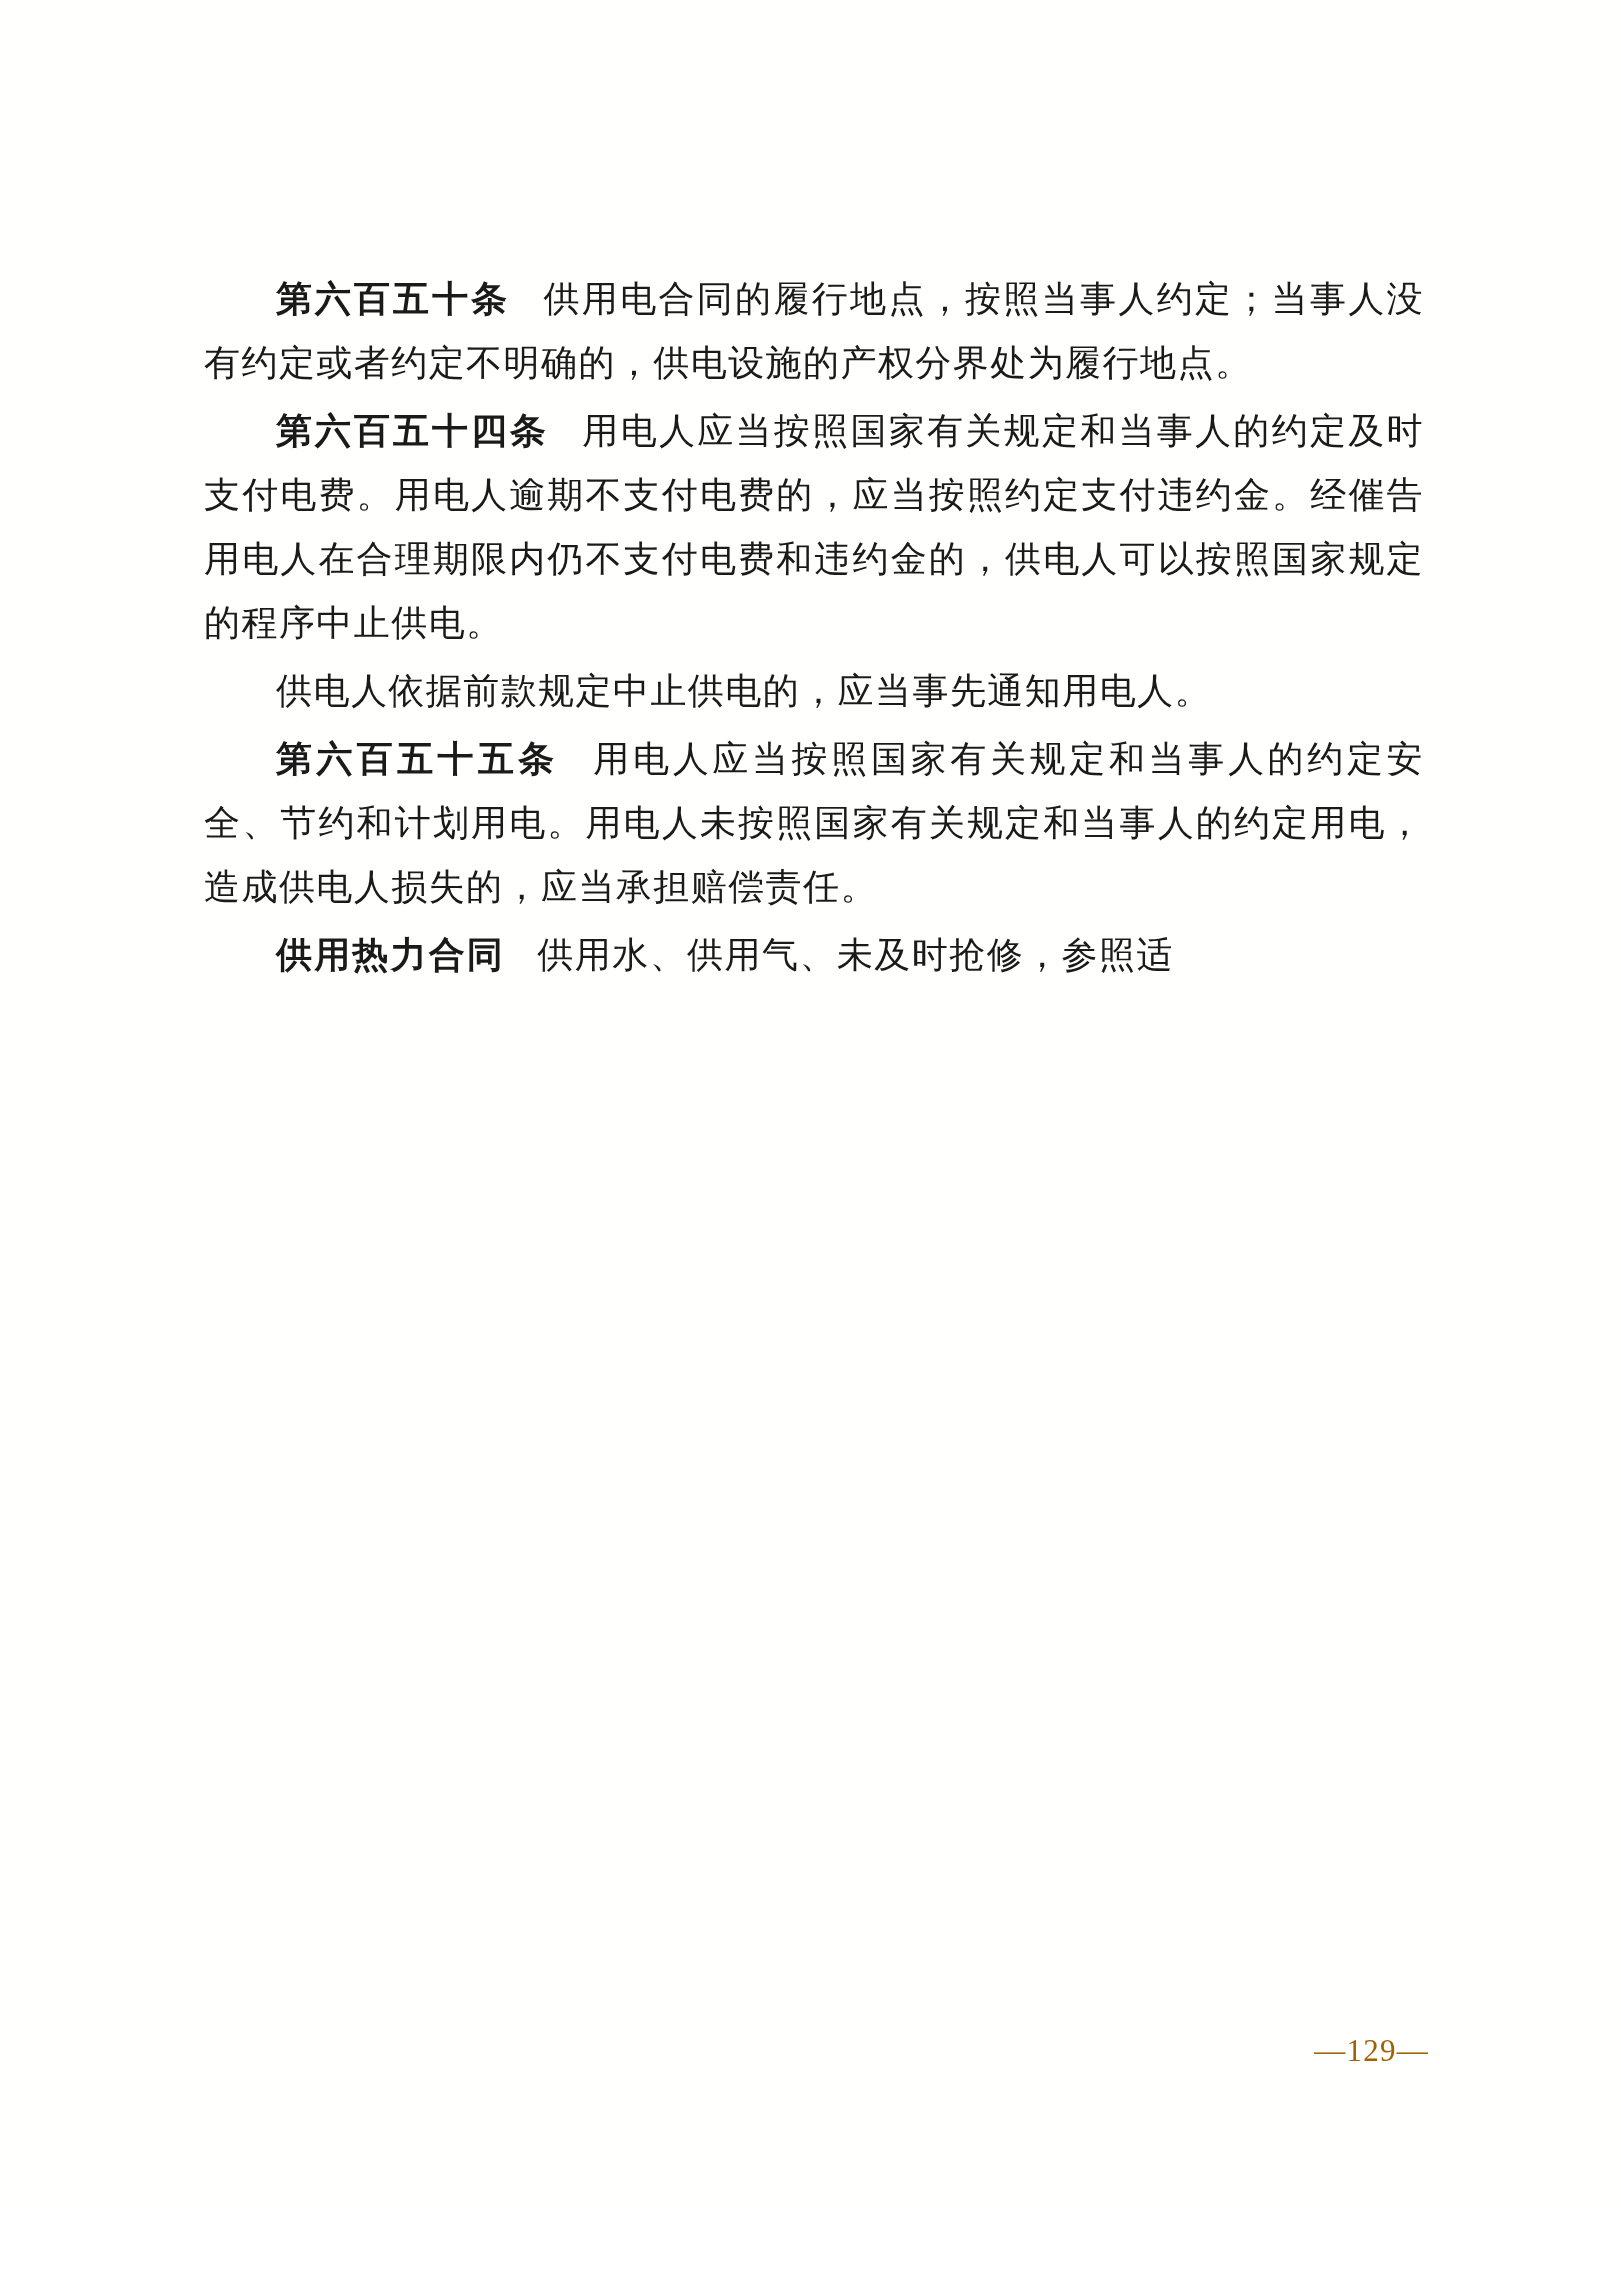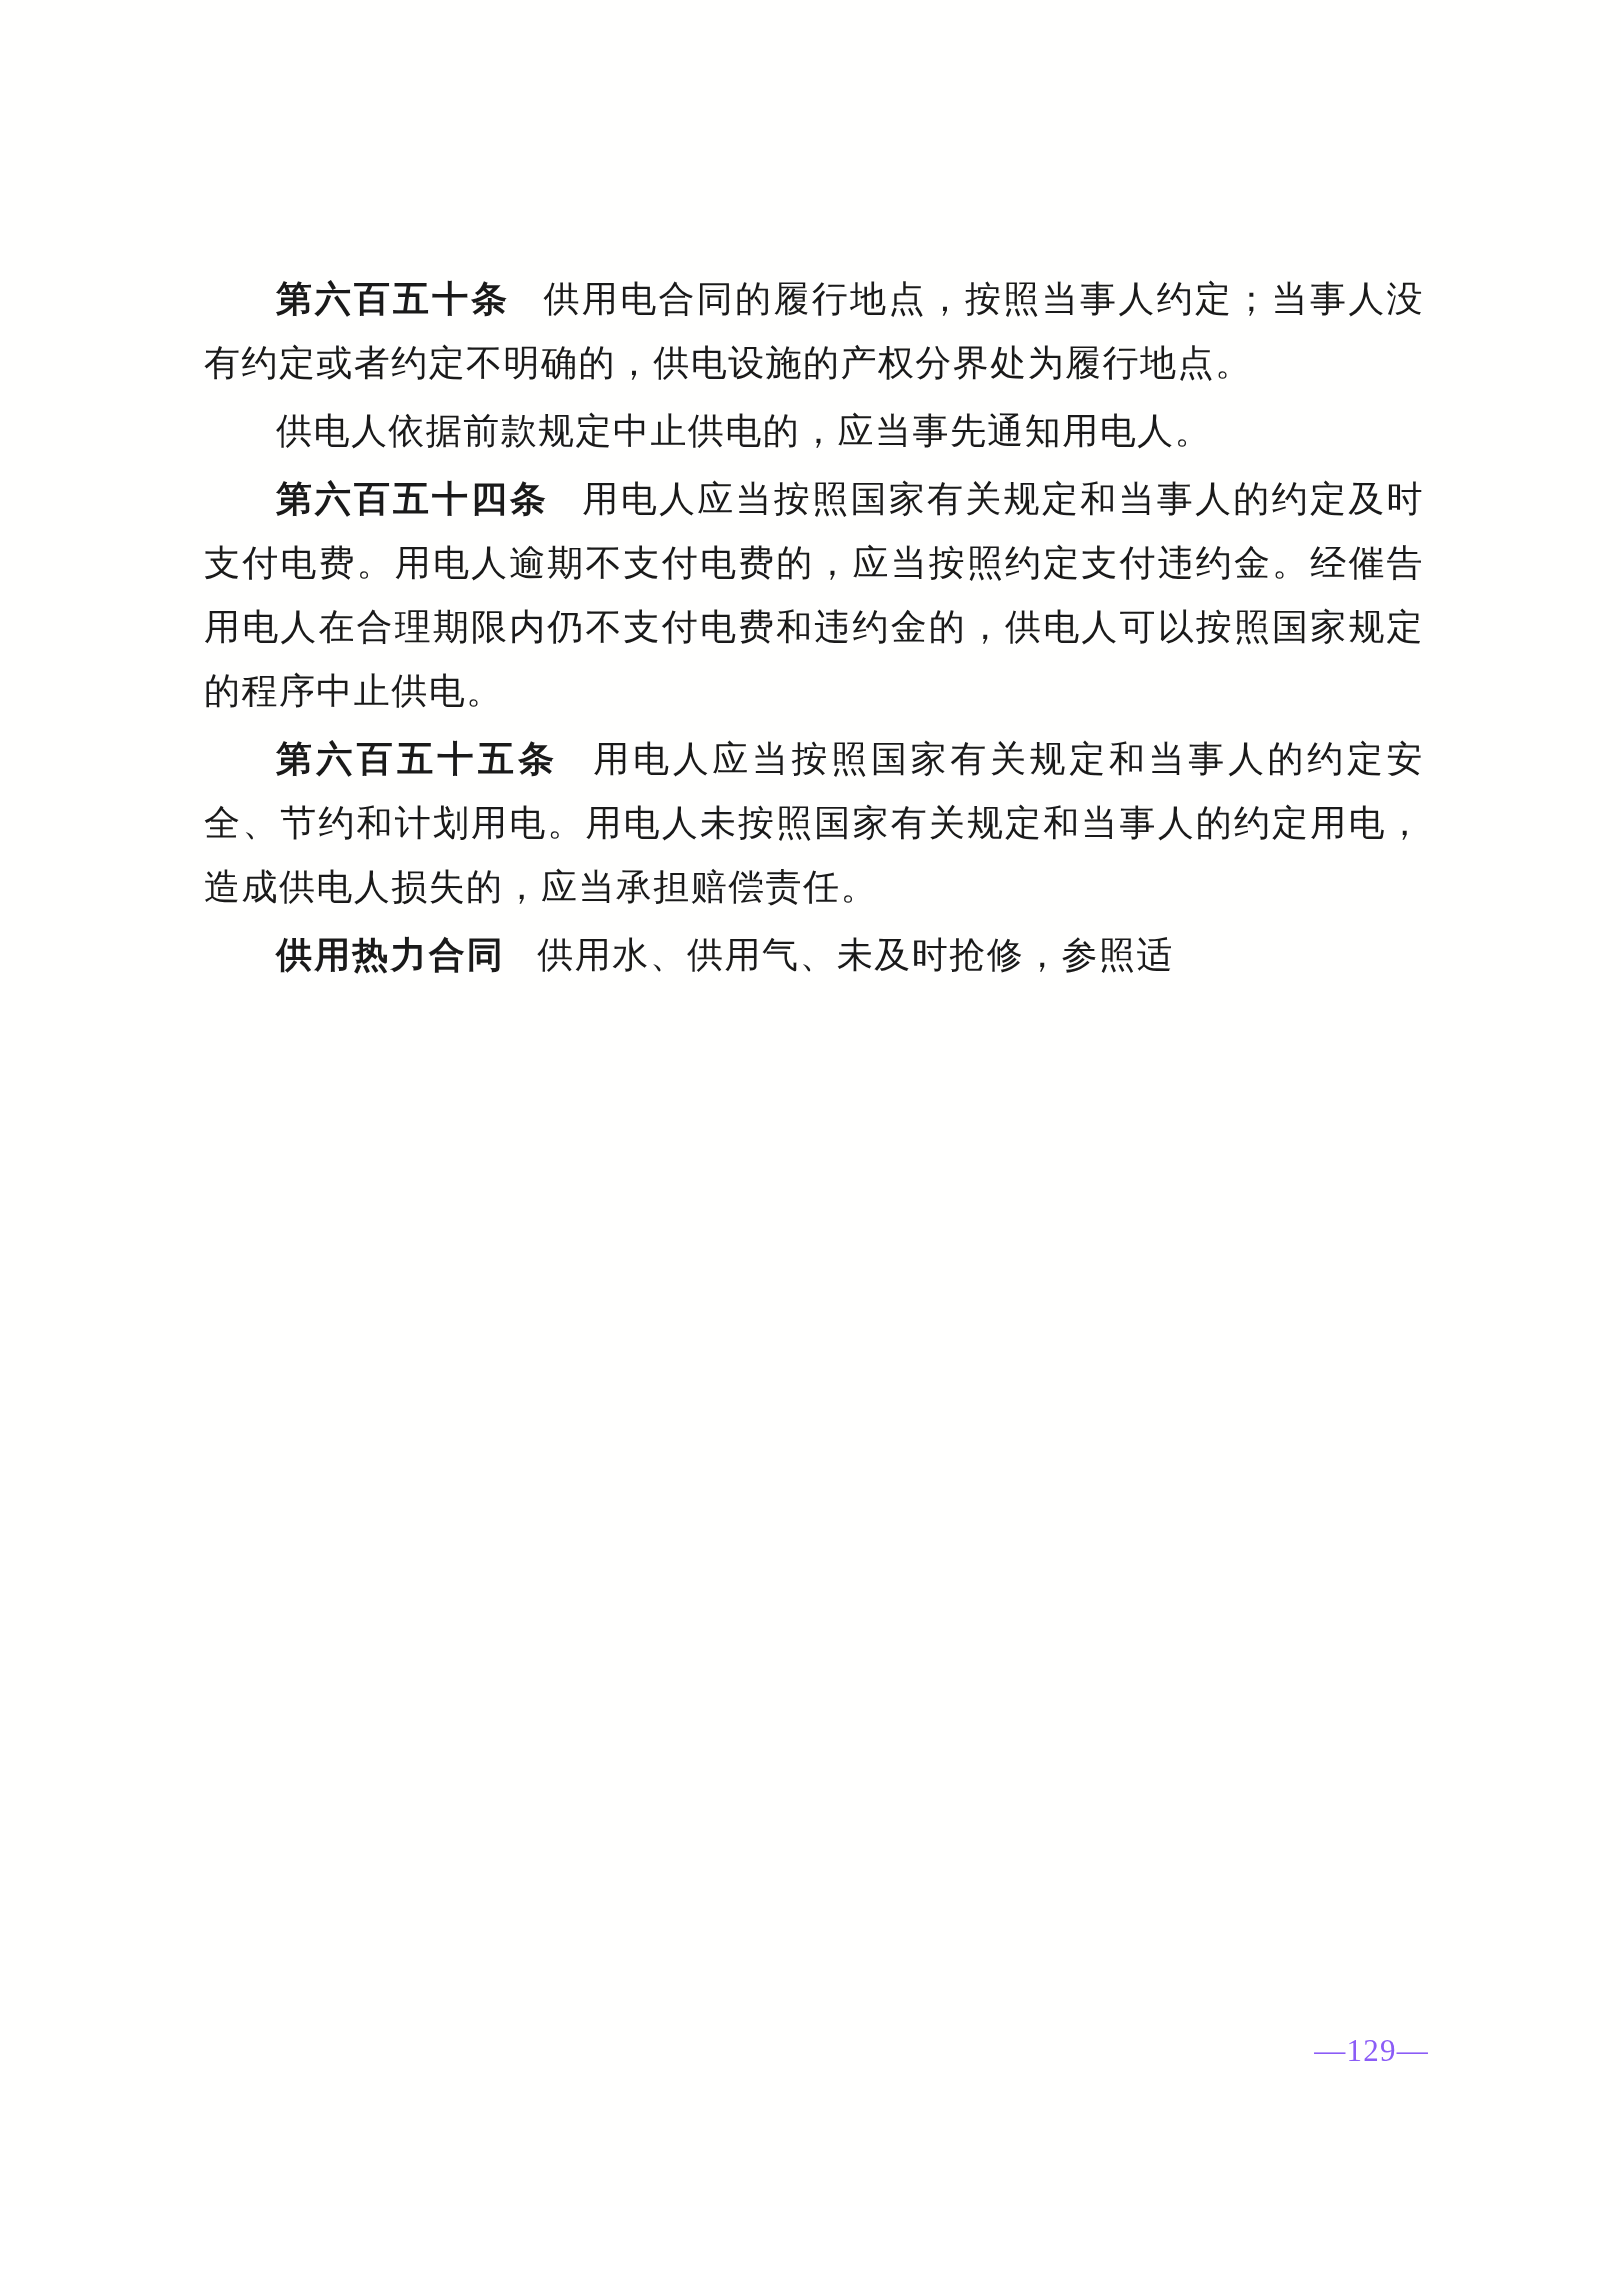--- a/index.html
+++ b/index.html
@@ -38,43 +38,43 @@
   .para .gap {
     display: inline-block;
     width: 0.9em;
   }
   .page-number {
     position: absolute;
     right: 192px;
     bottom: 137px;
     font-size: 31px;
     letter-spacing: 0.04em;
-    color: #8b5cf6;
+    color: #a16207;
     font-family: "Liberation Serif", "DejaVu Serif", serif;
   }
 </style>
 </head>
 <body>
 
 <div class="page">
   <div class="content">
 
     <p class="para">
       <span class="art">第六百五十条</span><span class="gap"></span><span>供用电合同的履行地点，按照当事人约定；当事人没有约定或者约定不明确的，供电设施的产权分界处为履行地点。</span>
     </p>
 
 
 
 
     <p class="para">
-      <span>供电人依据前款规定中止供电的，应当事先通知用电人。</span>
+      <span class="art">第六百五十四条</span><span class="gap"></span><span>用电人应当按照国家有关规定和当事人的约定及时支付电费。用电人逾期不支付电费的，应当按照约定支付违约金。经催告用电人在合理期限内仍不支付电费和违约金的，供电人可以按照国家规定的程序中止供电。</span>
     </p>
 
     <p class="para">
-      <span class="art">第六百五十四条</span><span class="gap"></span><span>用电人应当按照国家有关规定和当事人的约定及时支付电费。用电人逾期不支付电费的，应当按照约定支付违约金。经催告用电人在合理期限内仍不支付电费和违约金的，供电人可以按照国家规定的程序中止供电。</span>
+      <span>供电人依据前款规定中止供电的，应当事先通知用电人。</span>
     </p>
 
     <p class="para">
       <span class="art">第六百五十五条</span><span class="gap"></span><span>用电人应当按照国家有关规定和当事人的约定安全、节约和计划用电。用电人未按照国家有关规定和当事人的约定用电，造成供电人损失的，应当承担赔偿责任。</span>
     </p>
 
     <p class="para">
       <span class="art">供用热力合同</span><span class="gap"></span><span>供用水、供用气、未及时抢修，参照适</span>
     </p>
 

